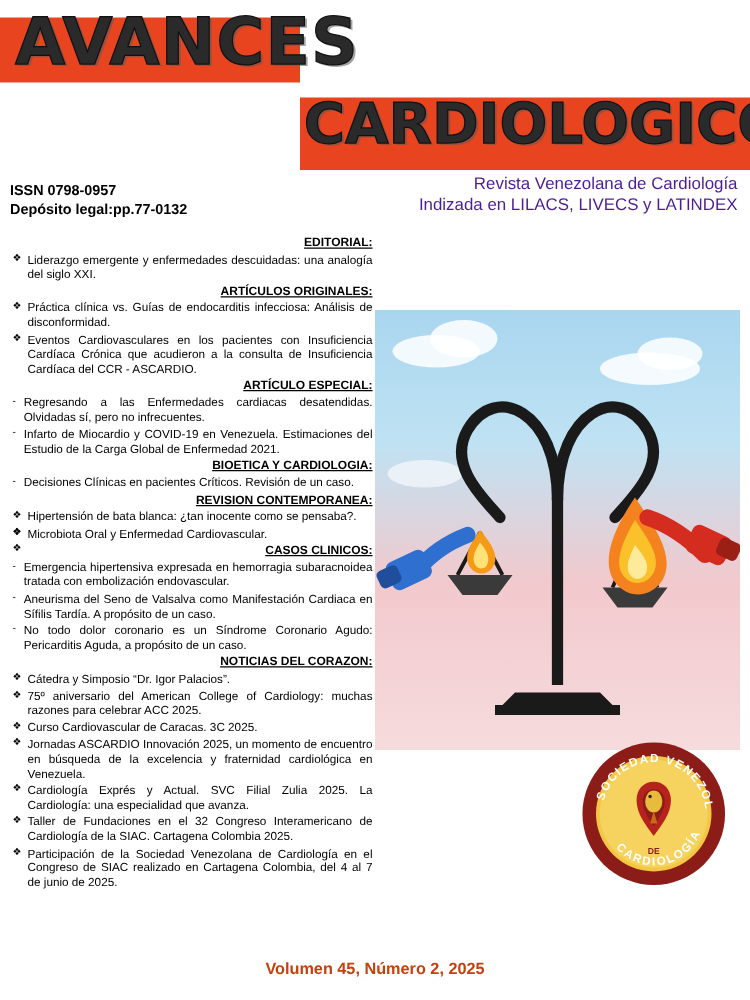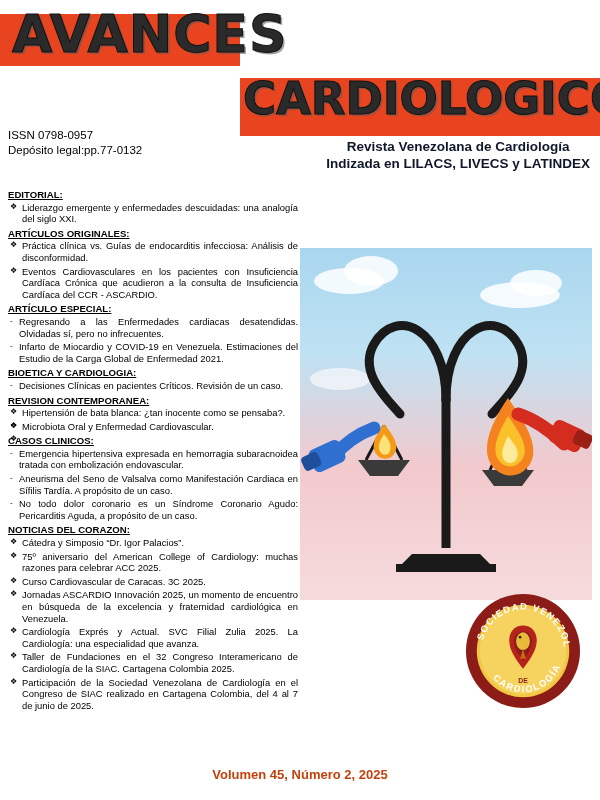--- a/index.html
+++ b/index.html
@@ -60,32 +60,33 @@
     font-size: 45px;
     letter-spacing: 0px;
     color: #2a2a2a;
     -webkit-text-stroke: 1px #111;
     text-shadow: 2px 2px 0 rgba(90,90,90,0.55);
     line-height: 1;
   }
   .issn-block {
     position: absolute;
     left: 8px;
-    top: 128px;
+    top: 146px;
     font-size: 11.5px;
     line-height: 15px;
     color: #000;
+    font-weight: bold;
   }
   .subtitle-block {
     position: absolute;
     right: 10px;
     top: 138px;
-    text-align: center;
-    font-weight: bold;
-    color: #0f172a;
+    text-align: right;
+    font-weight: normal;
+    color: #4c1d95;
     line-height: 17px;
   }
   .subtitle-1 { font-size: 13.5px; }
   .subtitle-2 { font-size: 13.5px; }
 
   
   .content {
     position: absolute;
     left: 0;
     top: 186px;
@@ -101,20 +102,21 @@
     line-height: 11.6px;
   }
   .toc .section {
     font-weight: bold;
     text-decoration: underline;
     font-size: 9.6px;
     margin-top: 3px;
     margin-bottom: 1px;
     display: block;
     color: #000;
+    text-align: right;
   }
   .toc ul {
     list-style: none;
     margin: 0 0 0 2px;
     padding: 0;
   }
   .toc li {
     position: relative;
     padding-left: 12px;
     margin-bottom: 2px;

